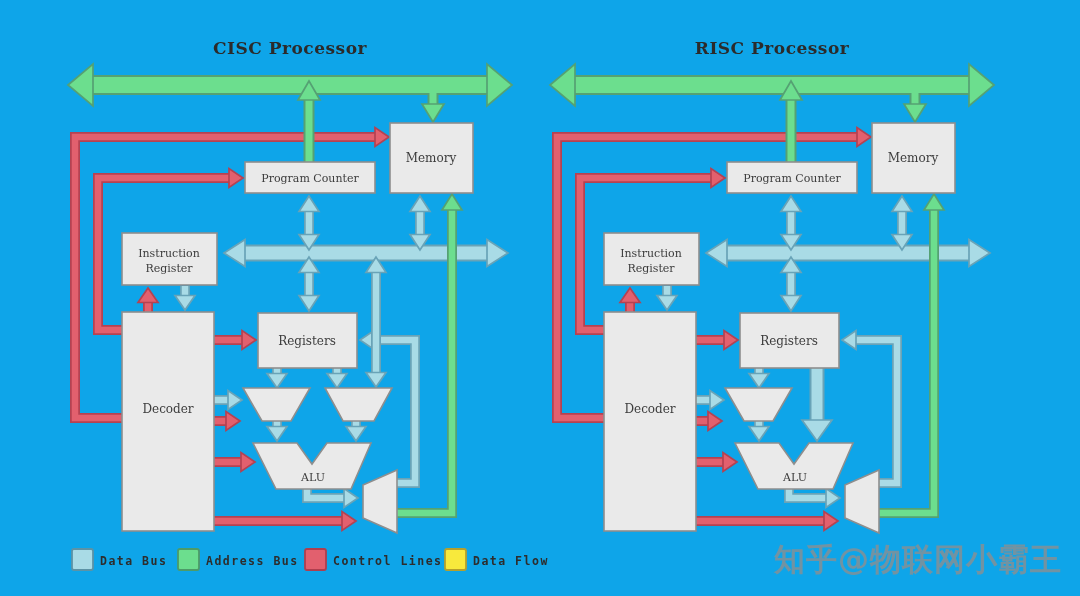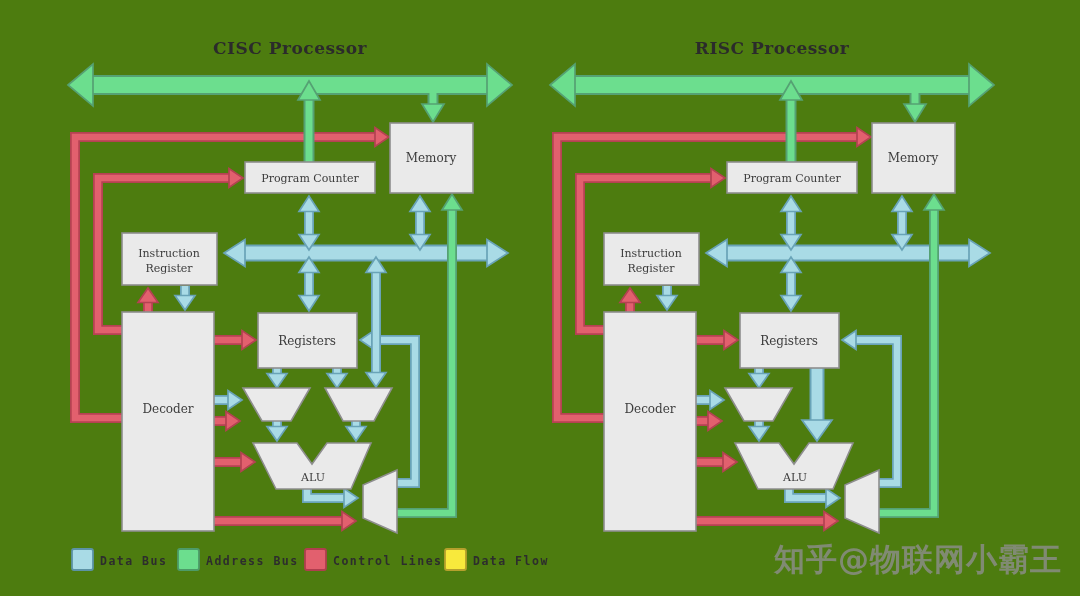--- a/index.html
+++ b/index.html
@@ -1,16 +1,16 @@
 <!DOCTYPE html>
 <html><head>
 <meta charset="utf-8">
 <style>
   html,body{margin:0;padding:0;background:#ffffff;}
-  .stage{position:relative;width:1080px;height:596px;background:#4d7c0f;overflow:hidden;}
+  .stage{position:relative;width:1080px;height:596px;background:#0ea5e9;overflow:hidden;}
   svg{display:block;}
   
   .bO{stroke:#69A3B7;fill:none;stroke-linejoin:miter;stroke-linecap:butt;}
   .bF{stroke:#A9DBE6;fill:none;stroke-linejoin:miter;stroke-linecap:butt;}
   .bH{fill:#A9DBE6;stroke:#69A3B7;stroke-width:1.7;}
   .gO{stroke:#55A173;fill:none;stroke-linejoin:miter;stroke-linecap:butt;}
   .gF{stroke:#6CDE8E;fill:none;stroke-linejoin:miter;stroke-linecap:butt;}
   .gH{fill:#6CDE8E;stroke:#55A173;stroke-width:1.7;}
   .rO{stroke:#B44252;fill:none;stroke-linejoin:miter;stroke-linecap:butt;}
   .rF{stroke:#E2606E;fill:none;stroke-linejoin:miter;stroke-linecap:butt;}

